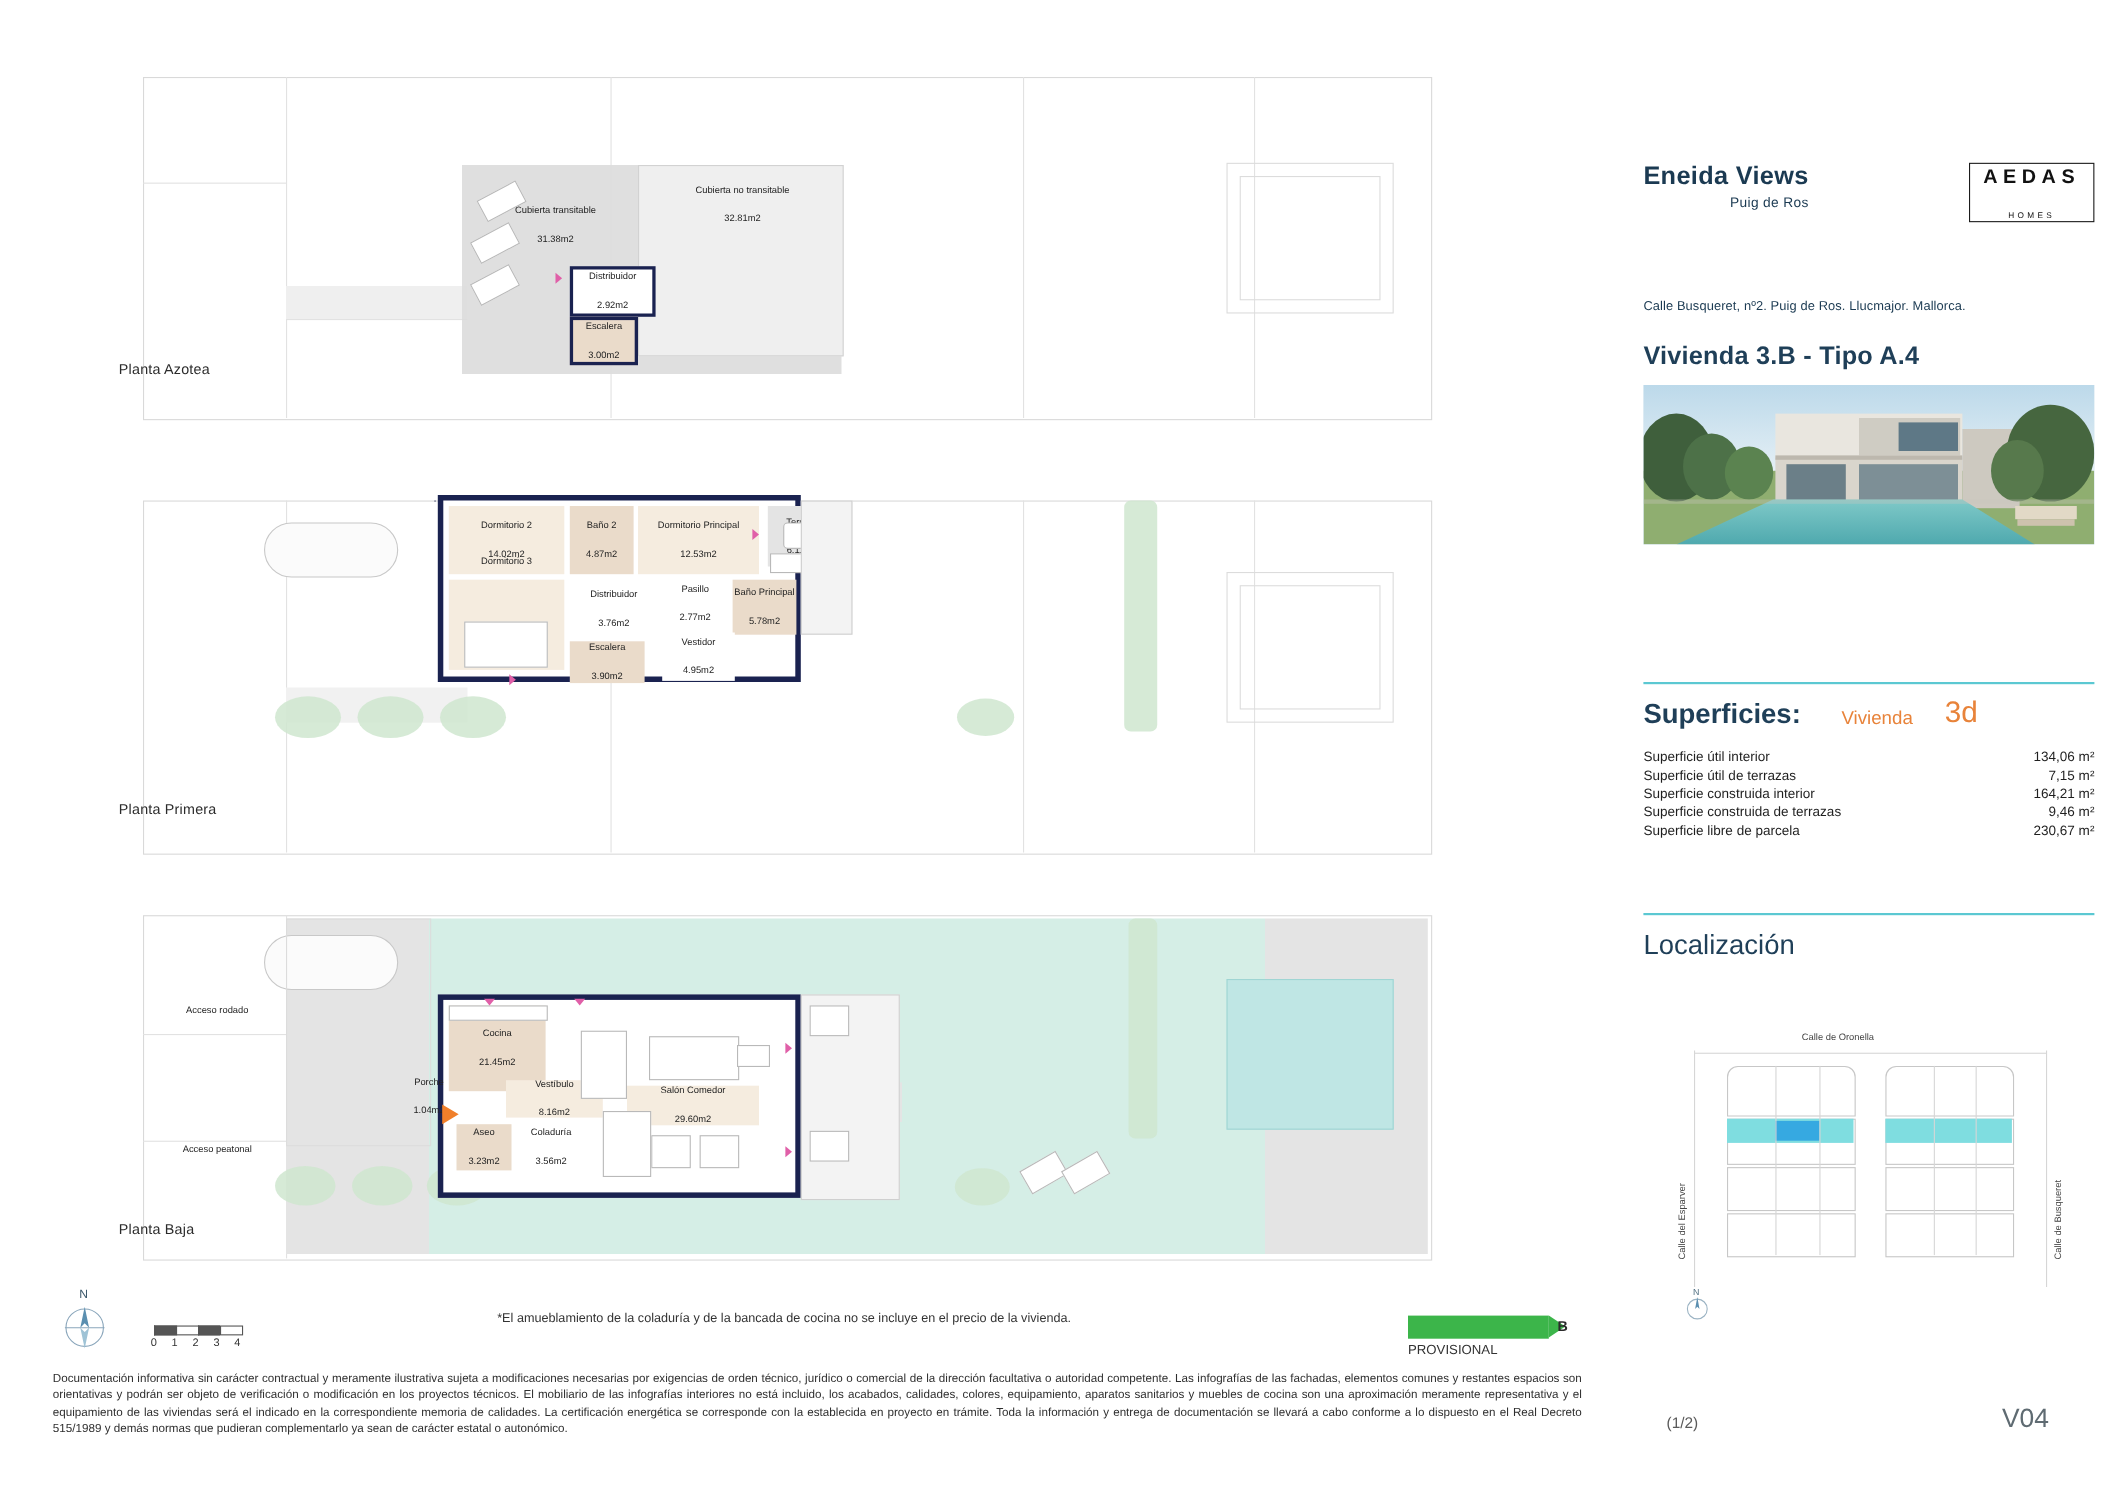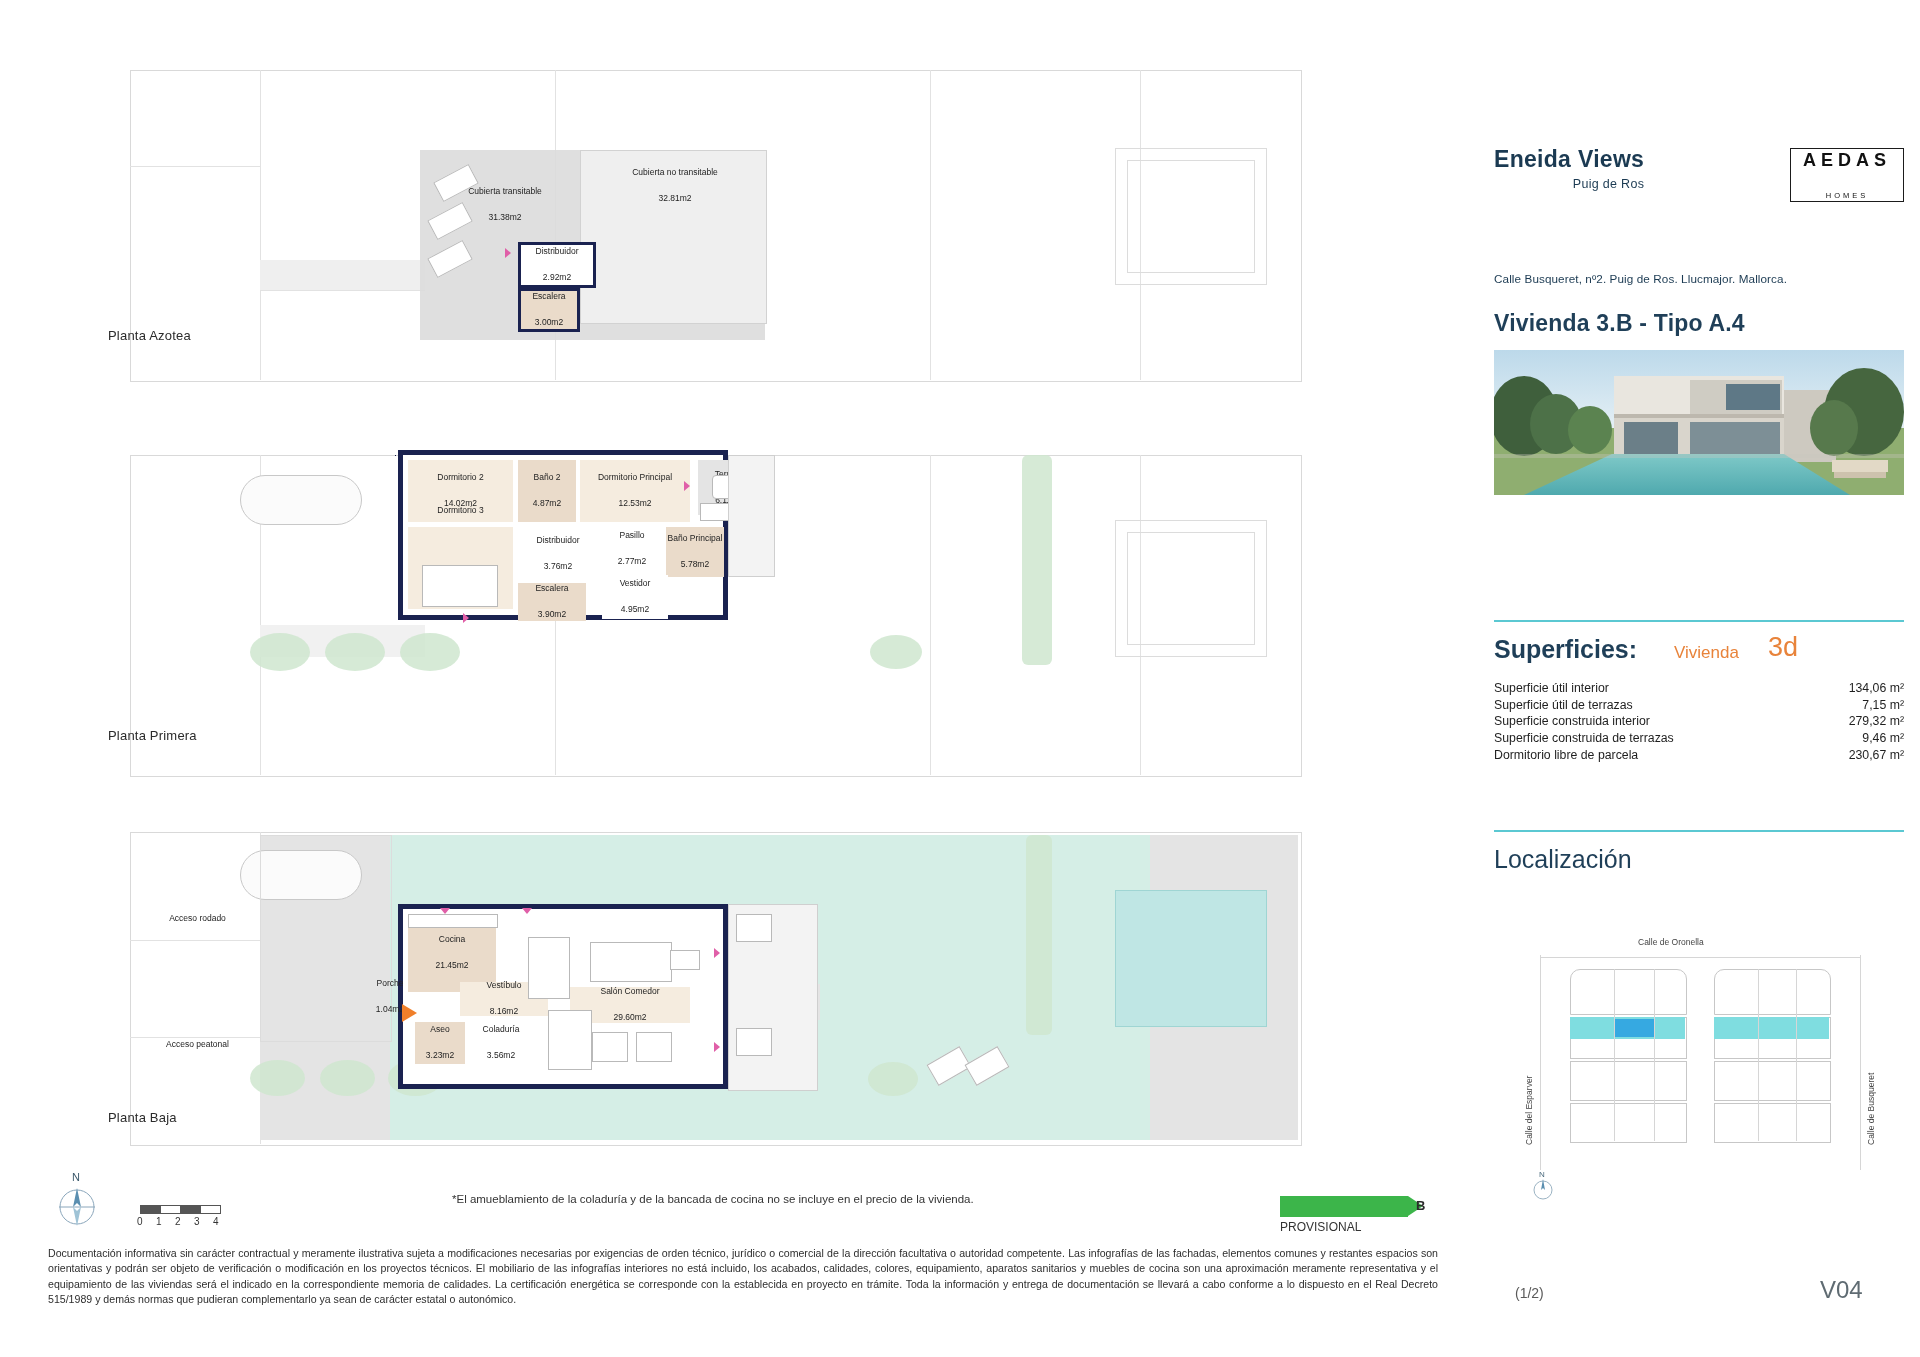--- a/index.html
+++ b/index.html
@@ -668,28 +668,28 @@
       <div class="row">
         <span>Superficie útil interior</span>
         <span>134,06 m²</span>
       </div>
       <div class="row">
         <span>Superficie útil de terrazas</span>
         <span>7,15 m²</span>
       </div>
       <div class="row">
         <span>Superficie construida interior</span>
-        <span>279,32 m²</span>
+        <span>164,21 m²</span>
       </div>
       <div class="row">
         <span>Superficie construida de terrazas</span>
         <span>9,46 m²</span>
       </div>
       <div class="row">
-        <span>Dormitorio libre de parcela</span>
+        <span>Superficie libre de parcela</span>
         <span>230,67 m²</span>
       </div>
     </div>
 
     <div class="hr-teal" style="left:16px; top:830px; width:410px;"></div>
     <div class="loc-title">Localización</div>
 
     <div class="loc-map">
       <div class="street-label" style="left:120px; top:-18px;">Calle de Oronella</div>
       <div class="street-label vert-label" style="left:6px; top:190px;">Calle del Esparver</div>

